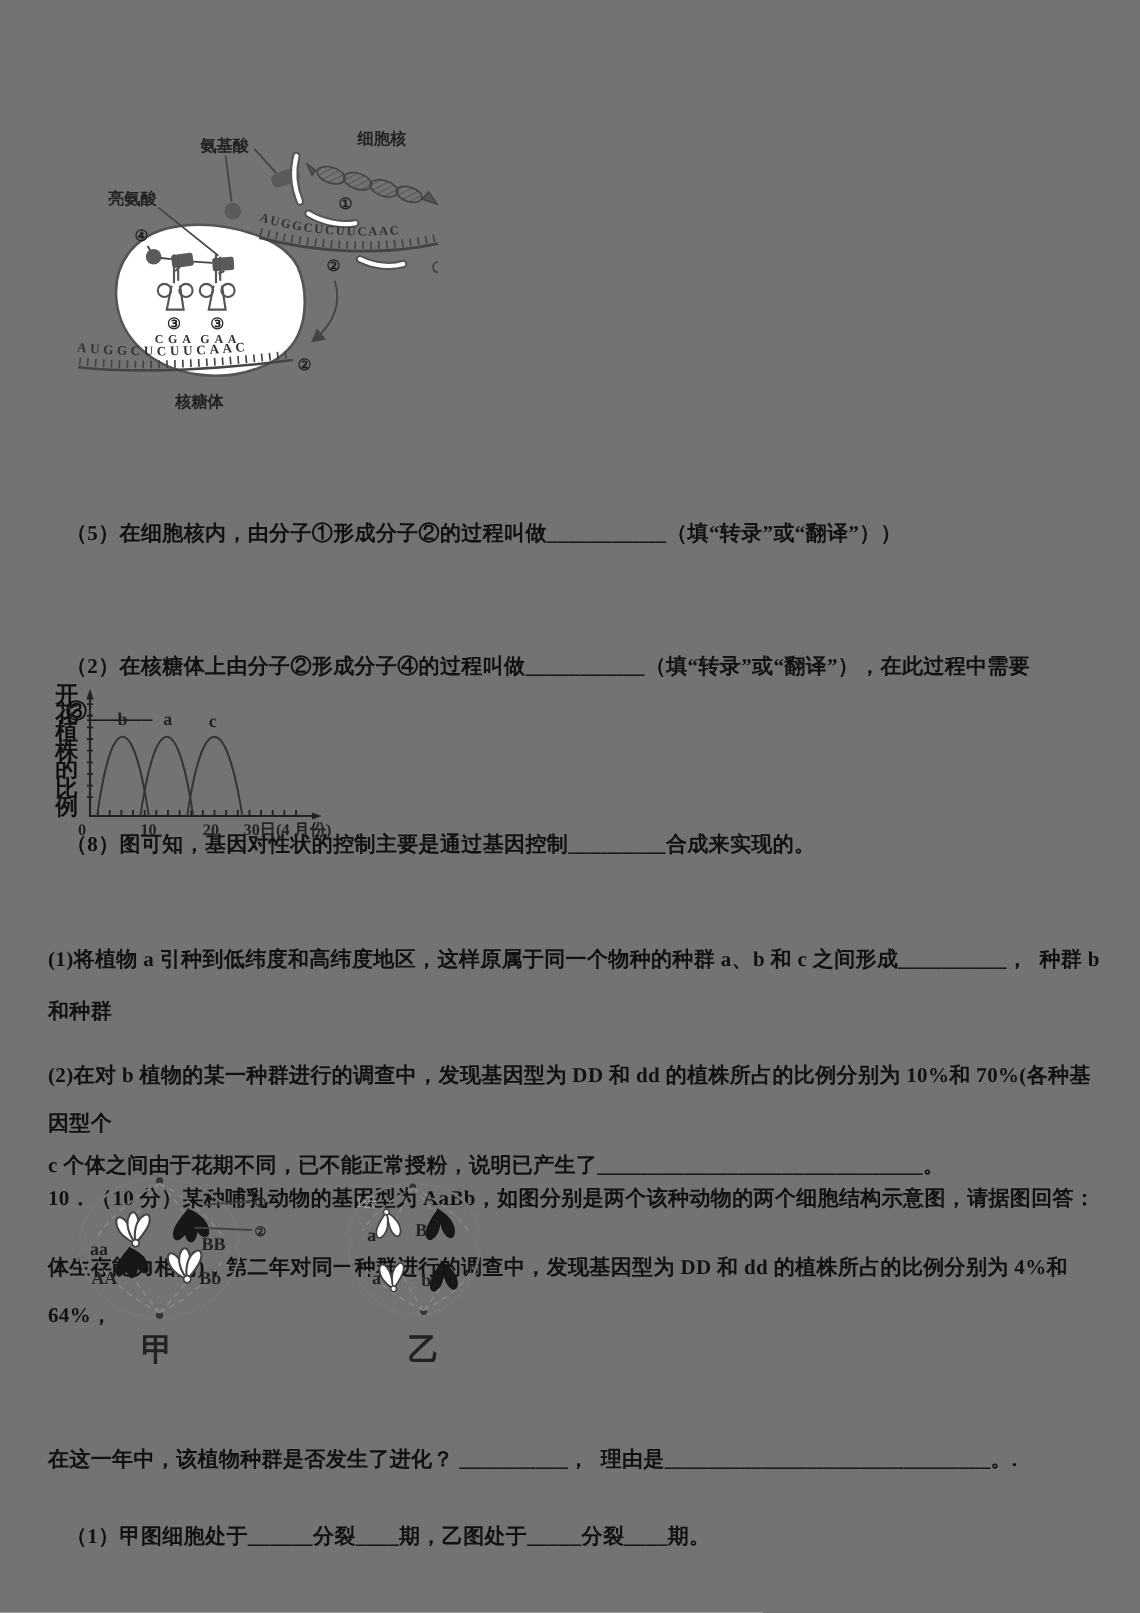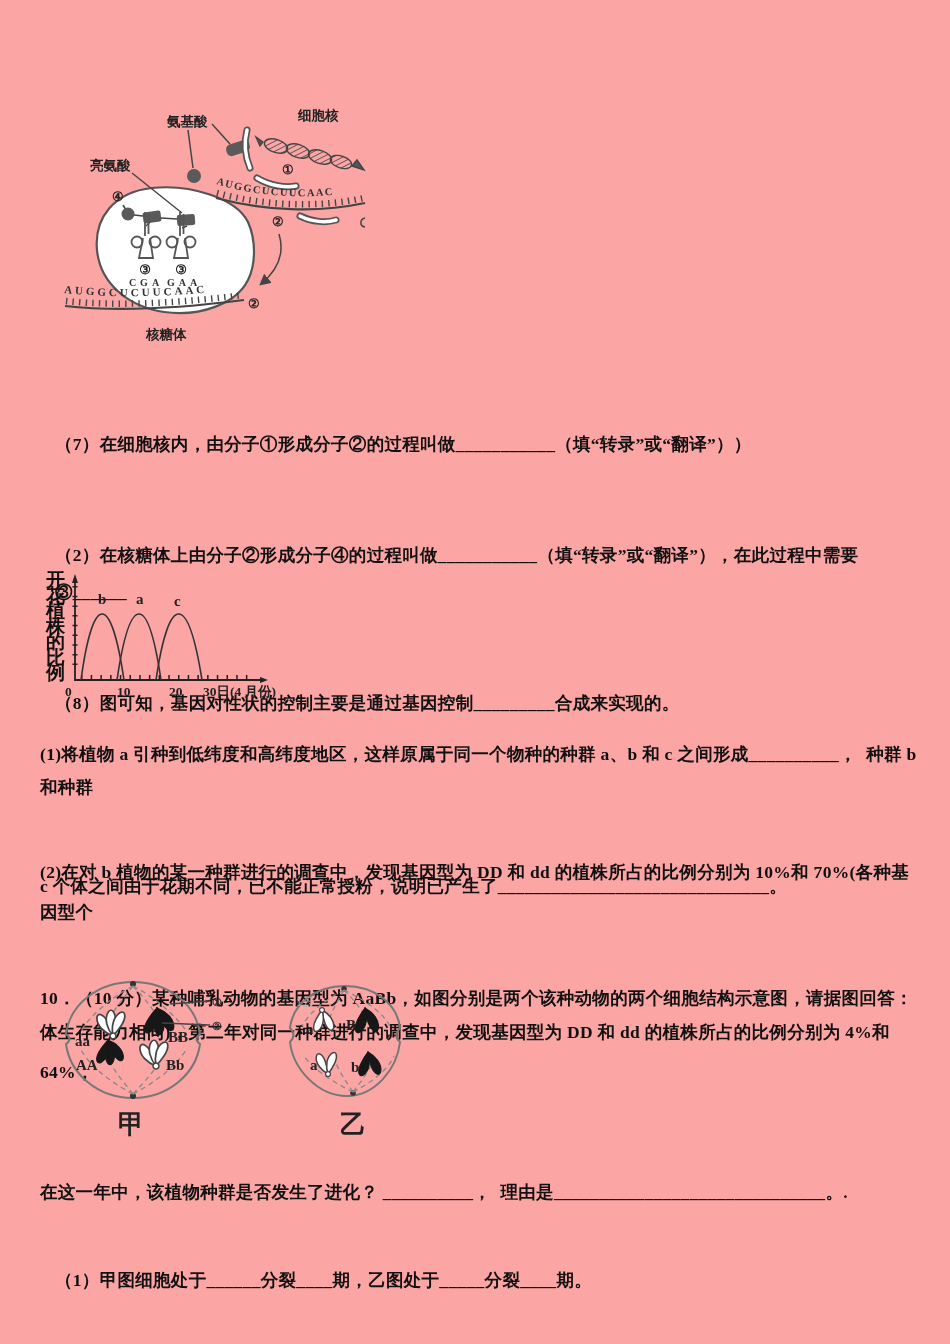--- a/index.html
+++ b/index.html
@@ -1,16 +1,16 @@
 <!DOCTYPE html>
 <html><head>
 <meta charset="utf-8">
 <style>
   html,body{margin:0;padding:0;background:#e8e8e8;}
-  .page{position:relative;width:950px;height:1344px;background:#fca5a5;overflow:hidden;
+  .page{position:relative;width:950px;height:1344px;background:#737373;overflow:hidden;
         font-family:"Liberation Serif","DejaVu Serif",serif;color:#111;}
   .txt{position:absolute;left:40px;width:885px;font-size:17.5px;font-weight:700;
        line-height:37px;margin:0;letter-spacing:0.3px;white-space:pre-wrap;}
   .txt p{margin:0;}
   .indent{padding-left:15px;}
   svg{position:absolute;}
   svg text{font-family:"Liberation Serif","DejaVu Serif",serif;fill:#222;}
   .lbl{font-size:13.5px;font-weight:700;}
   .mk{font-size:13px;font-weight:700;}
   .seq{font-size:11px;font-weight:700;letter-spacing:3px;fill:#333;}
@@ -136,21 +136,21 @@
       <textPath href="#pBotLetters">AUGGCUCUUCAAC</textPath>
     </text>
     <path class="comb" d="M6,201 C60,207 130,202 183,195"></path>
     <path class="ln2" d="M5,206 C60,212 130,207 184,200"></path>
     <text class="mk" x="188" y="208">②</text>
 
     <text class="lbl" x="86" y="239">核糖体</text>
   </svg>
 
   <div class="txt" style="top:352px;">
-    <p class="indent">（7）在细胞核内，由分子①形成分子②的过程叫做___________（填“转录”或“翻译”））</p>
+    <p class="indent">（5）在细胞核内，由分子①形成分子②的过程叫做___________（填“转录”或“翻译”））</p>
     <p class="indent">（2）在核糖体上由分子②形成分子④的过程叫做___________（填“转录”或“翻译”），在此过程中需要③______</p>
     <p class="indent">（8）图可知，基因对性状的控制主要是通过基因控制_________合成来实现的。</p>
   </div>
 
 
   <div class="ylab-div">开花植株的比例</div>
   <svg style="left:45px;top:570px;" width="290" height="132" viewBox="0 0 290 132">
     <path class="axis" d="M30,10 L30,110 L216,110"></path>
     <path d="M27,13 L30,4 L33,13 Z" fill="#222"></path>
     <path d="M215,107 L223,110 L215,113 Z" fill="#222"></path>
@@ -161,25 +161,25 @@
     <path class="curve" d="M111,110 C124,22 143,22 157,110"></path>
     <text class="clabel" x="53" y="34">b</text>
     <text class="clabel" x="91" y="34">a</text>
     <text class="clabel" x="129" y="36">c</text>
     <text class="xlab" x="20" y="126">0</text>
     <text class="xlab" x="72" y="126">10</text>
     <text class="xlab" x="124" y="126">20</text>
     <text class="xlab" x="158" y="126">30日(4 月份)</text>
   </svg>
 
-  <div class="txt" style="top:672px;line-height:33px;">
+  <div class="txt" style="top:692px;line-height:43px;">
     <p>(1)将植物 a 引种到低纬度和高纬度地区，这样原属于同一个物种的种群 a、b 和 c 之间形成__________，  种群 b 和种群</p>
     <p>c 个体之间由于花期不同，已不能正常授粉，说明已产生了______________________________。</p>
   </div>
-  <div class="txt" style="top:772px;line-height:40px;">
+  <div class="txt" style="top:796px;line-height:40px;">
     <p>(2)在对 b 植物的某一种群进行的调查中，发现基因型为 DD 和 dd 的植株所占的比例分别为 10%和 70%(各种基因型个</p>
     <p>体生存能力相同)，第二年对同一种群进行的调查中，发现基因型为 DD 和 dd 的植株所占的比例分别为 4%和 64%，</p>
     <p>在这一年中，该植物种群是否发生了进化？ __________，  理由是______________________________。.</p>
   </div>
 
   <div class="txt" style="top:906px;">
     <p>10．（10 分）某种哺乳动物的基因型为 AaBb，如图分别是两个该种动物的两个细胞结构示意图，请据图回答：</p>
   </div>
 
   <svg style="left:50px;top:968px;" width="400" height="175" viewBox="0 0 400 175">

